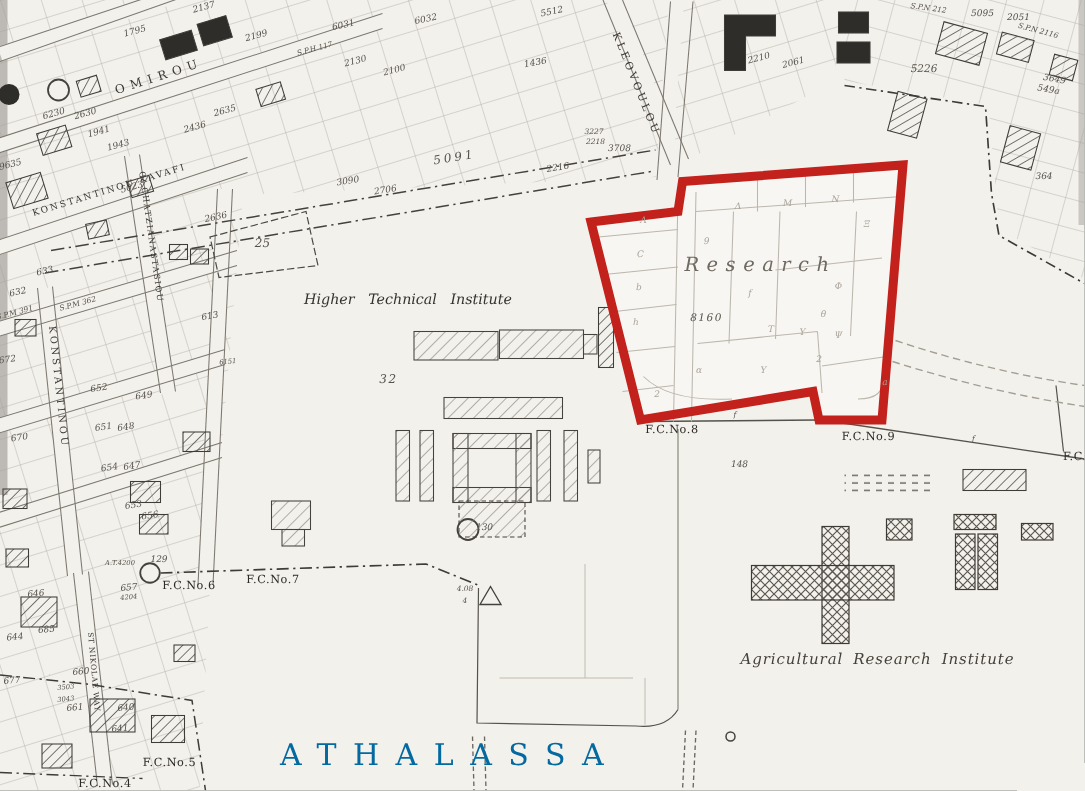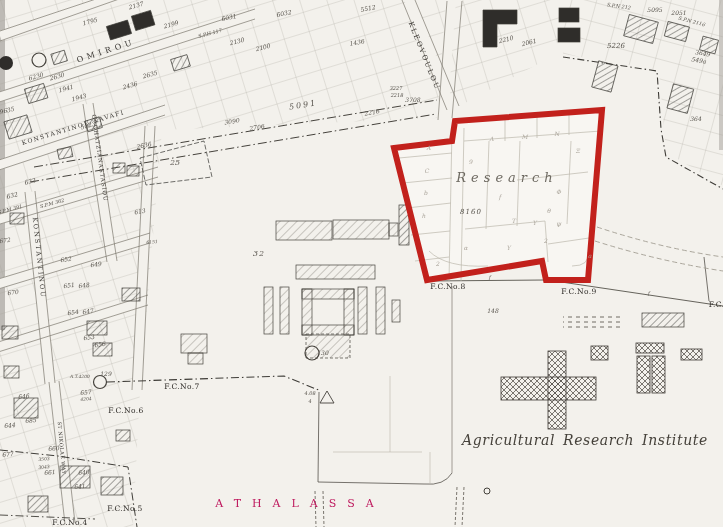--- a/index.html
+++ b/index.html
@@ -8,22 +8,22 @@
   #stage svg{position:absolute;left:0;top:0;}
   .lbl{position:absolute;transform:translate(-50%,-50%);white-space:nowrap;
        font-family:"DejaVu Serif",serif;color:#4a463f;pointer-events:none;}
   .number{font-size:6px;font-style:italic;color:#57534c;}
   .letter{font-size:6px;color:#aaa49a;font-style:italic;}
   .street{font-size:7px;color:#3a3733;letter-spacing:3px;}
   .fc{font-size:7.5px;color:#2e2b27;letter-spacing:.4px;}
   .big-italic{font-style:italic;}
   #kaminia-label{font-size:13px;letter-spacing:5px;color:#6e6a62;font-style:italic;}
   #hti-label{font-size:9.5px;color:#35322d;font-style:italic;word-spacing:6px;}
-  #ari-label{font-size:14px;color:#45413a;font-style:italic;word-spacing:3px;letter-spacing:.6px;}
-  .forest{font-size:11px;color:#be185d;letter-spacing:11px;}
+  #ari-label{font-size:10px;color:#45413a;font-style:italic;word-spacing:3px;letter-spacing:.6px;}
+  .forest{font-size:20px;color:#0369a1;letter-spacing:11px;}
 </style>
 </head>
 <body>
 
 <div id="stage">
 
 <svg width="723" height="527" viewBox="0 0 723 527">
   <defs>
     <pattern id="hatch" width="5" height="5" patternUnits="userSpaceOnUse" patternTransform="rotate(45)">
       <line x1="0" y1="0" x2="0" y2="5" stroke="#4a4a46" stroke-width="1"></line>
@@ -208,20 +208,21 @@
       <path d="M517 180 L588 172 M465 229 L545 221 M545 221 L548 262 M548 244 L589 238"></path>
       <path d="M429 251 Q446 268 488 266 M588 252 Q590 266 572 266"></path>
       <path d="M399 158 L452 153 M403 183 L452 178 M407 208 L451 203 M411 235 L450 231 M415 261 L449 257"></path>
     </g>
     <rect x="399" y="205" width="10" height="40" fill="url(#hatch)" stroke="#3f3d38" stroke-width="0.7"></rect>
     <path d="M394 148 L452 141 L455 121 L602 110 L588 280 L546 280 L542 261 L427 280 Z" fill="none" stroke="#c2211c" stroke-width="6" stroke-linejoin="miter"></path>
   </g>
 </svg>
 
 <div class="lbl big-italic" id="kaminia-label" style="left:507px;top:177px">Research</div>
+<div class="lbl big-italic" id="hti-label" style="left:272px;top:200px">Higher Technical Institute</div>
 <div class="lbl big-italic" id="ari-label" style="left:585px;top:440px">Agricultural Research Institute</div>
 <div class="lbl forest" style="left:300px;top:503px">ATHALASSA</div>
 
 <div class="lbl number" style="left: 136px; top: 5px; transform: translate(-50%, -50%) rotate(-15deg);">2137</div>
     <div class="lbl number" style="left: 90px; top: 21px; transform: translate(-50%, -50%) rotate(-15deg);">1795</div>
     <div class="lbl number" style="left: 171px; top: 24px; transform: translate(-50%, -50%) rotate(-15deg);">2199</div>
     <div class="lbl number" style="left: 229px; top: 17px; transform: translate(-50%, -50%) rotate(-12deg);">6031</div>
     <div class="lbl number" style="left: 284px; top: 13px; transform: translate(-50%, -50%) rotate(-12deg);">6032</div>
     <div class="lbl number" style="left: 368px; top: 8px; transform: translate(-50%, -50%) rotate(-12deg);">5512</div>
     <div class="lbl number" style="left: 237px; top: 41px; transform: translate(-50%, -50%) rotate(-14deg);">2130</div>
@@ -313,20 +314,20 @@
     <div class="lbl letter" style="left: 438px; top: 263px; transform: translate(-50%, -50%) rotate(0deg);">2</div>
     <div class="lbl letter" style="left: 590px; top: 255px; transform: translate(-50%, -50%) rotate(0deg);">a</div>
     <div class="lbl letter" style="left: 466px; top: 247px; transform: translate(-50%, -50%) rotate(0deg);">α</div>
     <div class="lbl street" style="left: 106px; top: 51px; transform: translate(-50%, -50%) rotate(-18deg); font-size: 8px; letter-spacing: 4px;">OMIROU</div>
     <div class="lbl street" style="left: 73px; top: 127px; transform: translate(-50%, -50%) rotate(-17deg); font-size: 6px; letter-spacing: 1.5px;">KONSTANTINOU KAVAFI</div>
     <div class="lbl street" style="left: 100px; top: 158px; transform: translate(-50%, -50%) rotate(82deg); font-size: 5.5px; letter-spacing: 1px;">G. CHATZIANASTASIOU</div>
     <div class="lbl street" style="left: 39px; top: 258px; transform: translate(-50%, -50%) rotate(84deg); font-size: 6.5px; letter-spacing: 2px;">KONSTANTINOU</div>
     <div class="lbl street" style="left: 424px; top: 56px; transform: translate(-50%, -50%) rotate(68deg); font-size: 7px; letter-spacing: 2px;">KLEOVOULOU</div>
     <div class="lbl street" style="left: 62px; top: 448px; transform: translate(-50%, -50%) rotate(85deg); font-size: 5px; letter-spacing: 0.5px;">ST NIKOLAE WAY</div>
     <div class="lbl fc" style="left: 70px; top: 522px; transform: translate(-50%, -50%) rotate(0deg);">F.C.No.4</div>
-    <div class="lbl fc" style="left: 125px; top: 508px; transform: translate(-50%, -50%) rotate(0deg);">F.C.No.5</div>
-    <div class="lbl fc" style="left: 126px; top: 410px; transform: translate(-50%, -50%) rotate(0deg);">F.C.No.6</div>
+    <div class="lbl fc" style="left: 113px; top: 508px; transform: translate(-50%, -50%) rotate(0deg);">F.C.No.5</div>
+    <div class="lbl fc" style="left: 126px; top: 390px; transform: translate(-50%, -50%) rotate(0deg);">F.C.No.6</div>
     <div class="lbl fc" style="left: 182px; top: 386px; transform: translate(-50%, -50%) rotate(0deg);">F.C.No.7</div>
     <div class="lbl fc" style="left: 448px; top: 286px; transform: translate(-50%, -50%) rotate(0deg);">F.C.No.8</div>
     <div class="lbl fc" style="left: 579px; top: 291px; transform: translate(-50%, -50%) rotate(0deg);">F.C.No.9</div>
     <div class="lbl fc" style="left: 729px; top: 304px; transform: translate(-50%, -50%) rotate(0deg);">F.C.No.10</div>
 
 </div>
 
 </body></html>

